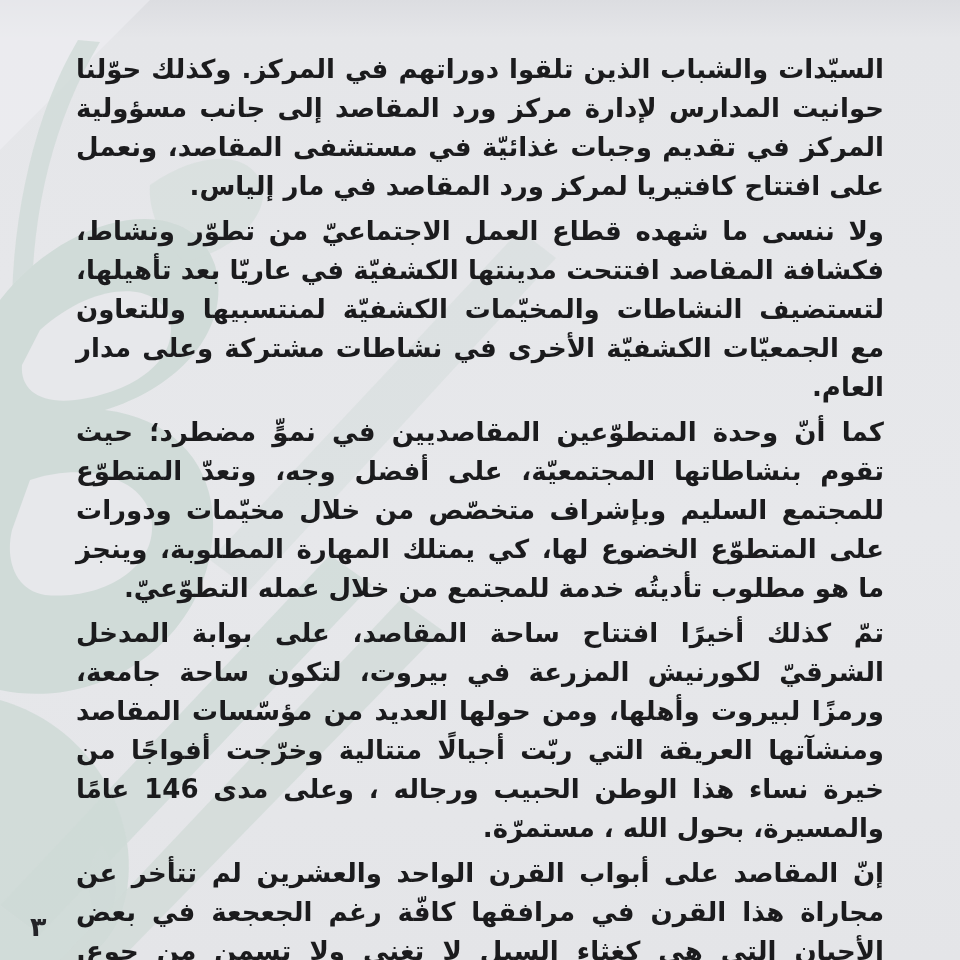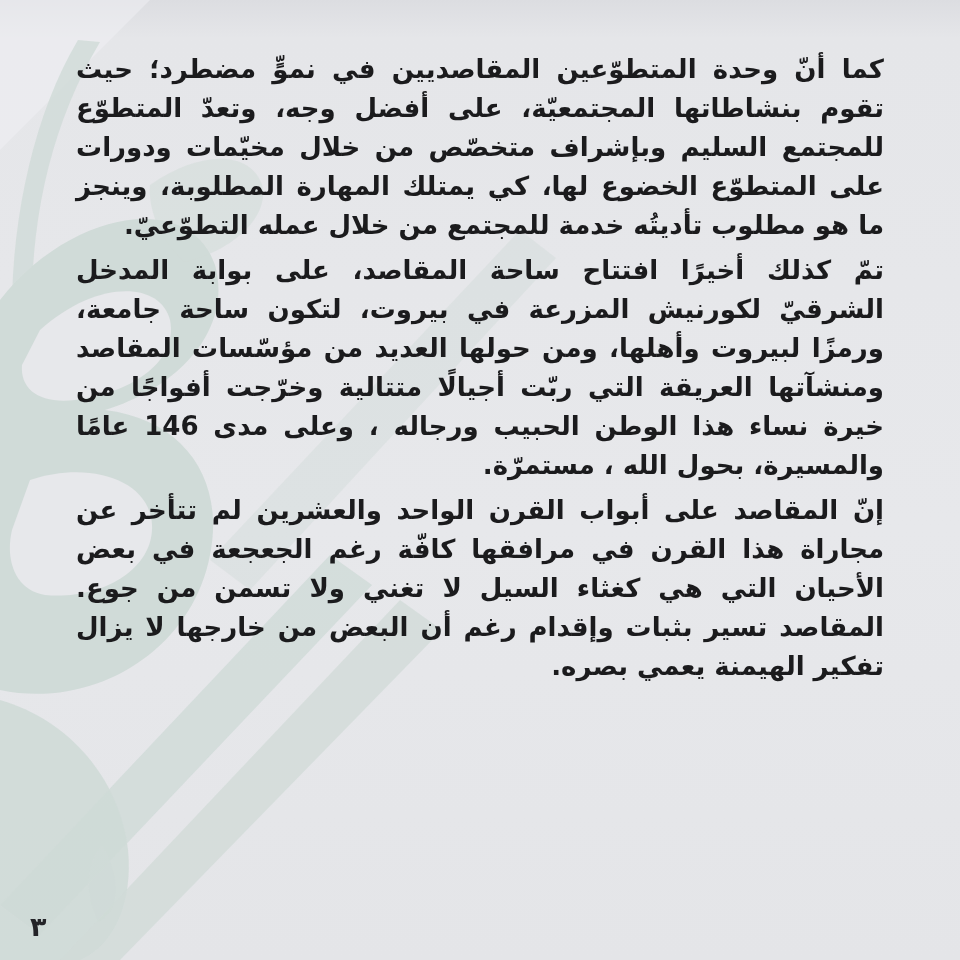--- a/index.html
+++ b/index.html
@@ -76,20 +76,22 @@
                L 0,960 Z" opacity="0.9"></path>
 
       <path d="M 102,845 C 122,878 120,912 98,922 C 84,892 86,864 102,845 Z" opacity="0.9"></path>
 
       <path d="M 150,185 C 200,150 250,150 262,185 C 270,215 235,250 185,262
                C 160,240 148,210 150,185 Z" opacity="0.5"></path>
     </g>
   </svg>
 
   <div class="text-block">
+    <p>السيّدات والشباب الذين تلقوا دوراتهم في المركز. وكذلك حوّلنا حوانيت المدارس لإدارة مركز ورد المقاصد إلى جانب مسؤولية المركز في تقديم وجبات غذائيّة في مستشفى المقاصد، ونعمل على افتتاح كافتيريا لمركز ورد المقاصد في مار إلياس.</p>
+    <p>ولا ننسى ما شهده قطاع العمل الاجتماعيّ من تطوّر ونشاط، فكشافة المقاصد افتتحت مدينتها الكشفيّة في عاريّا بعد تأهيلها، لتستضيف النشاطات والمخيّمات الكشفيّة لمنتسبيها وللتعاون مع الجمعيّات الكشفيّة الأخرى في نشاطات مشتركة وعلى مدار العام.</p>
     <p>كما أنّ وحدة المتطوّعين المقاصديين في نموٍّ مضطرد؛ حيث تقوم بنشاطاتها المجتمعيّة، على أفضل وجه، وتعدّ المتطوّع للمجتمع السليم وبإشراف متخصّص من خلال مخيّمات ودورات على المتطوّع الخضوع لها، كي يمتلك المهارة المطلوبة، وينجز ما هو مطلوب تأديتُه خدمة للمجتمع من خلال عمله التطوّعيّ.</p>
     <p>تمّ كذلك أخيرًا افتتاح ساحة المقاصد، على بوابة المدخل الشرقيّ لكورنيش المزرعة في بيروت، لتكون ساحة جامعة، ورمزًا لبيروت وأهلها، ومن حولها العديد من مؤسّسات المقاصد ومنشآتها العريقة التي ربّت أجيالًا متتالية وخرّجت أفواجًا من خيرة نساء هذا الوطن الحبيب ورجاله ، وعلى مدى 146 عامًا والمسيرة، بحول الله ، مستمرّة.</p>
     <p>إنّ المقاصد على أبواب القرن الواحد والعشرين لم تتأخر عن مجاراة هذا القرن في مرافقها كافّة رغم الجعجعة في بعض الأحيان التي هي كغثاء السيل لا تغني ولا تسمن من جوع. المقاصد تسير بثبات وإقدام رغم أن البعض من خارجها لا يزال تفكير الهيمنة يعمي بصره.</p>
 
   </div>
 
   <div class="page-number">٣</div>
 
 </div>
 

